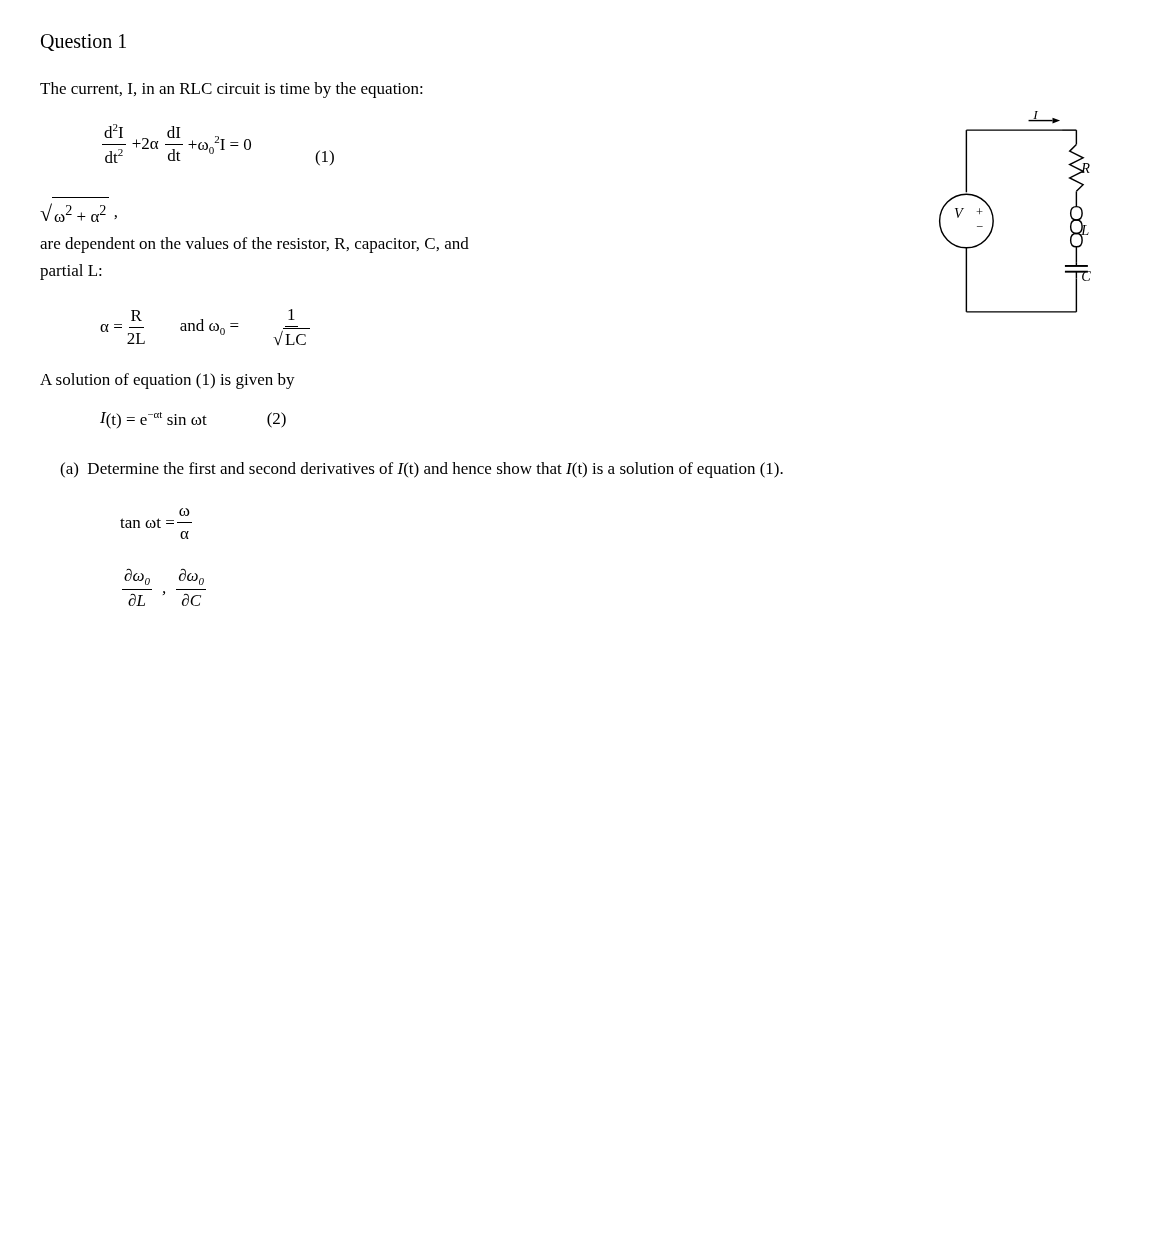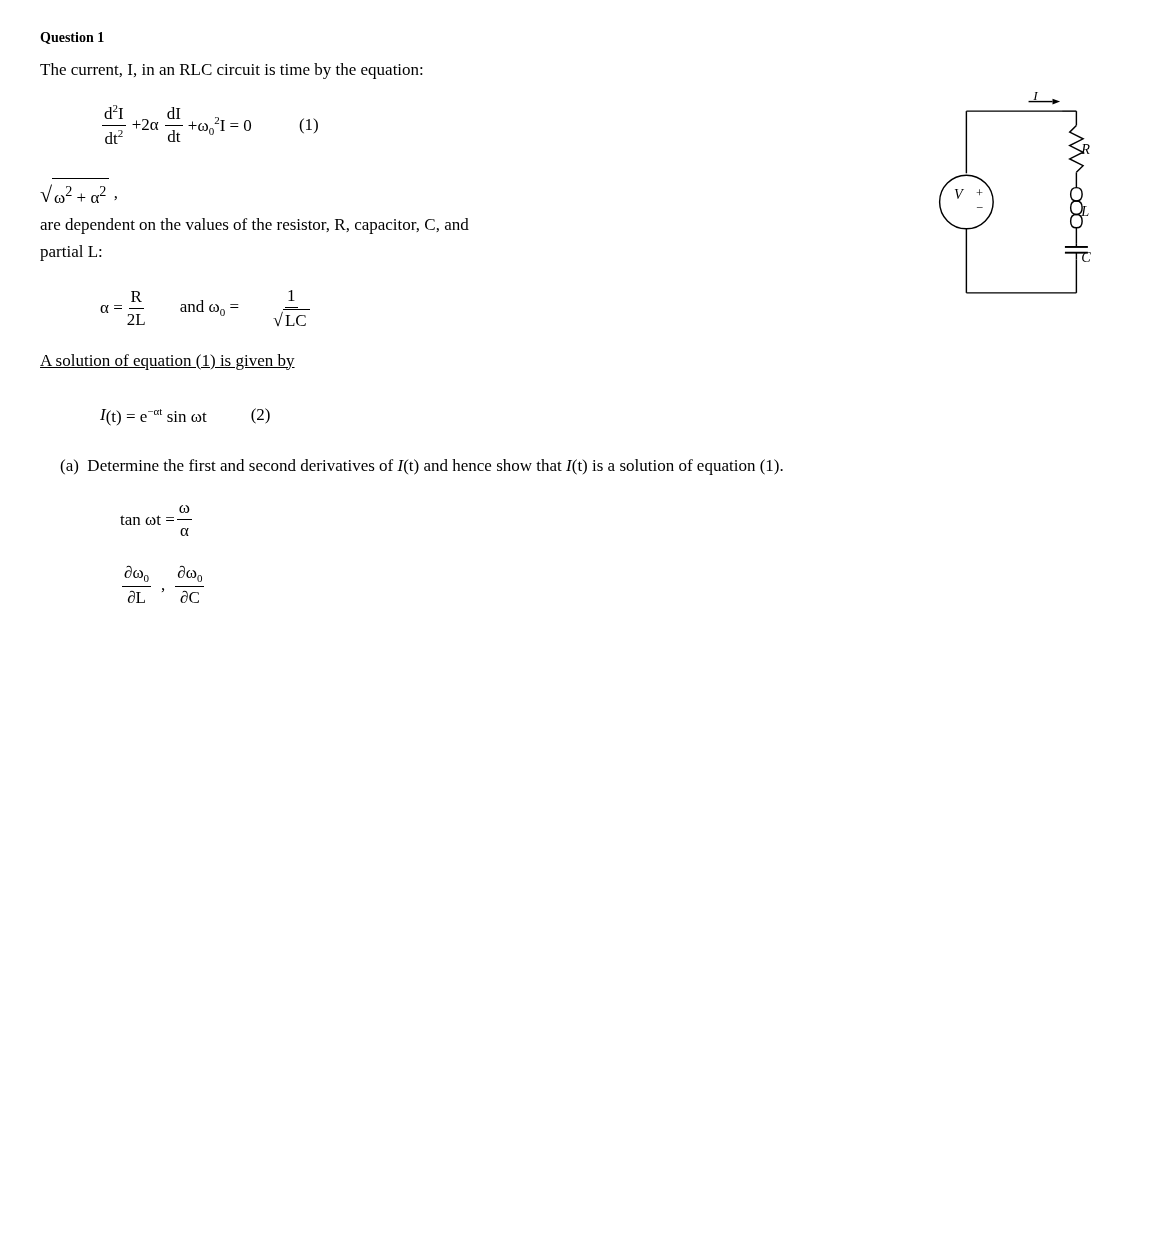--- a/index.html
+++ b/index.html
@@ -7,23 +7,23 @@
       background: #fff;
       font-family: 'Times New Roman', Times, serif;
       font-size: 17px;
       color: #000;
       padding: 30px 40px;
       width: 1164px;
       min-height: 1238px;
     }
 
     .question-title {
-      font-weight: bold;
-      font-size: 14px;
-      margin-bottom: 14px;
+      font-weight: normal;
+      font-size: 20px;
+      margin-bottom: 26px;
     }
 
     .intro-text {
       font-size: 17px;
       margin-bottom: 22px;
     }
 
     .main-content {
       display: flex;
       justify-content: space-between;
@@ -35,22 +35,22 @@
     }
 
     .circuit-diagram {
       width: 200px;
       margin-top: -10px;
       flex-shrink: 0;
     }
 
     .equation-block {
       display: flex;
-      align-items: center;
-      gap: 44px;
+      align-items: flex-end;
+      gap: 60px;
       margin-bottom: 30px;
       margin-left: 60px;
     }
 
     .eq-number {
       font-size: 17px;
     }
 
     
     .frac {
@@ -114,42 +114,42 @@
     }
 
     .alpha-omega-block {
       display: flex;
       align-items: center;
       gap: 30px;
       margin: 20px 0 20px 60px;
     }
 
     .solution-block {
-      margin-bottom: 34px;
-      text-decoration: underline;
+      margin-bottom: 18px;
     }
 
     .part-label {
       font-size: 17px;
       margin-bottom: 10px;
       margin-left: 20px;
     }
 
     .part-section {
       margin-bottom: 22px;
     }
 
     .tan-eq {
       margin-left: 80px;
       margin-bottom: 10px;
     }
 
     .partial-block {
       margin-left: 80px;
       margin-top: 18px;
+      font-style: italic;
     }
 
     
     .circuit-svg {
       width: 190px;
       height: 220px;
     }
   </style>
 </head>
 <body>

